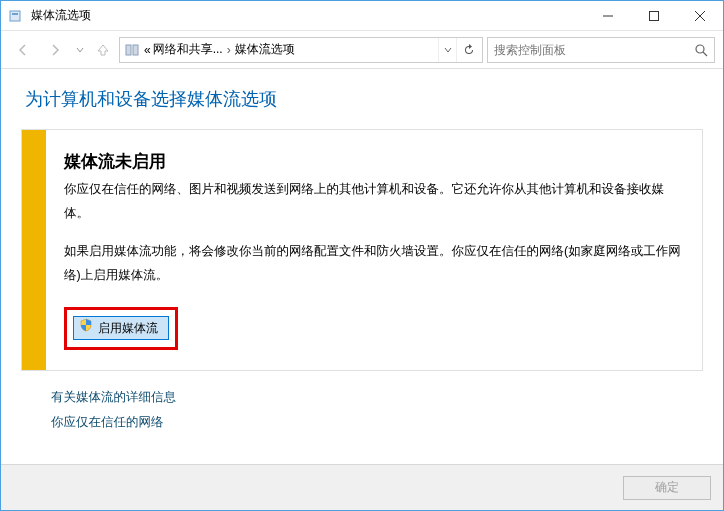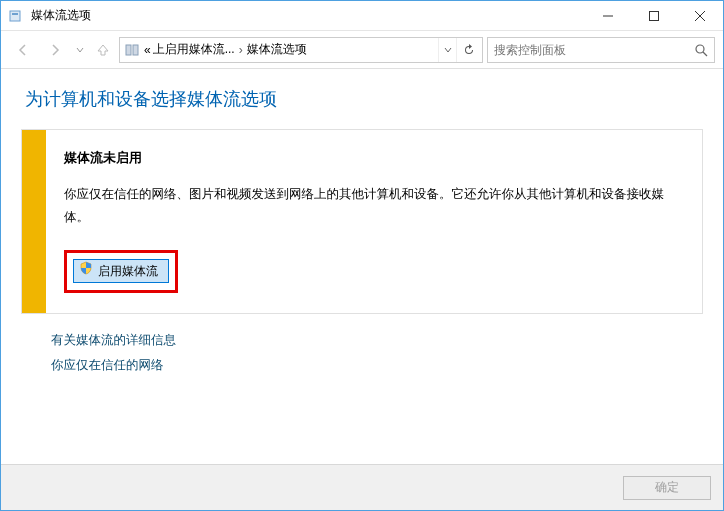--- a/index.html
+++ b/index.html
@@ -106,21 +106,21 @@
     background: #f0b500;
     flex-shrink: 0;
   }
   .notice-body {
     flex:1;
     padding: 16px 18px 20px 18px;
     font-size: 12.5px;
     color: #000;
     line-height: 1.9;
   }
-  .notice-title { font-weight: 700; margin-bottom: 12px; font-size: 13px;}
+  .notice-title { font-weight: 700; font-size: 17px;}
   .notice-p { margin-bottom: 14px; }
   .red-highlight {
     display: inline-block;
     border: 3px solid #e30000;
     padding: 6px;
     margin-top: 6px;
   }
   .enable-btn {
     display: inline-flex;
     height: 24px;
@@ -215,21 +215,21 @@
   </div>
   <div class="addrbox">
     <div class="addr-icon">
       <svg width="16" height="16" viewBox="0 0 16 16">
         <rect x="2" y="3" width="5" height="10" fill="#cfd8e4" stroke="#8aa0b8"></rect>
         <rect x="9" y="3" width="5" height="10" fill="#cfd8e4" stroke="#8aa0b8"></rect>
       </svg>
     </div>
     <div class="addr-text">
       <span>«</span>
-      <span>上启用媒体流...</span>
+      <span>网络和共享...</span>
       <span class="addr-sep">›</span>
       <span>媒体流选项</span>
     </div>
     <div class="addr-dd">
       <svg width="8" height="8" viewBox="0 0 8 8">
           <path d="M1 2 L4 6 L7 2" fill="none" stroke="currentColor" stroke-width="1"></path>
         </svg>
     </div>
     <div class="addr-refresh">
       <svg width="14" height="14" viewBox="0 0 14 14">
@@ -249,20 +249,21 @@
 </div>
 
 <div class="content">
   <div class="page-heading">为计算机和设备选择媒体流选项</div>
 
   <div class="notice">
     <div class="notice-accent"></div>
     <div class="notice-body">
       <div class="notice-title">媒体流未启用</div>
       <div class="notice-p">你应仅在信任的网络、图片和视频发送到网络上的其他计算机和设备。它还允许你从其他计算机和设备接收媒体。</div>
+      <div class="notice-p">如果启用媒体流功能，将会修改你当前的网络配置文件和防火墙设置。你应仅在信任的网络(如家庭网络或工作网络)上启用媒体流。</div>
       <div class="red-highlight">
         <div class="enable-btn">
           <span class="shield">
             <svg width="14" height="14" viewBox="0 0 14 14">
               <path d="M7 1 L12 3 L12 7 C12 10 9.5 12.5 7 13 C4.5 12.5 2 10 2 7 L2 3 Z" fill="#ffd24a" stroke="#c08000" stroke-width="0.5"></path>
               <path d="M7 1 L12 3 L12 7 L7 7 Z" fill="#3a8ee6"></path>
               <path d="M7 7 L7 13 C4.5 12.5 2 10 2 7 Z" fill="#3a8ee6"></path>
             </svg>
           </span>
           <span>启用媒体流</span>

